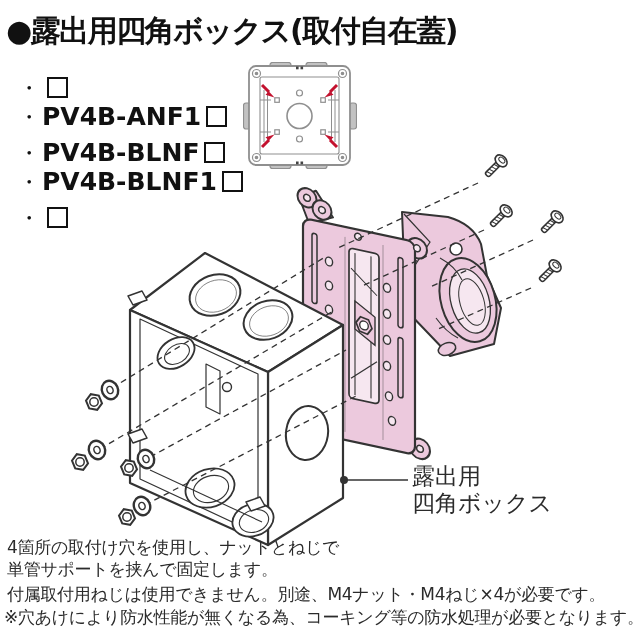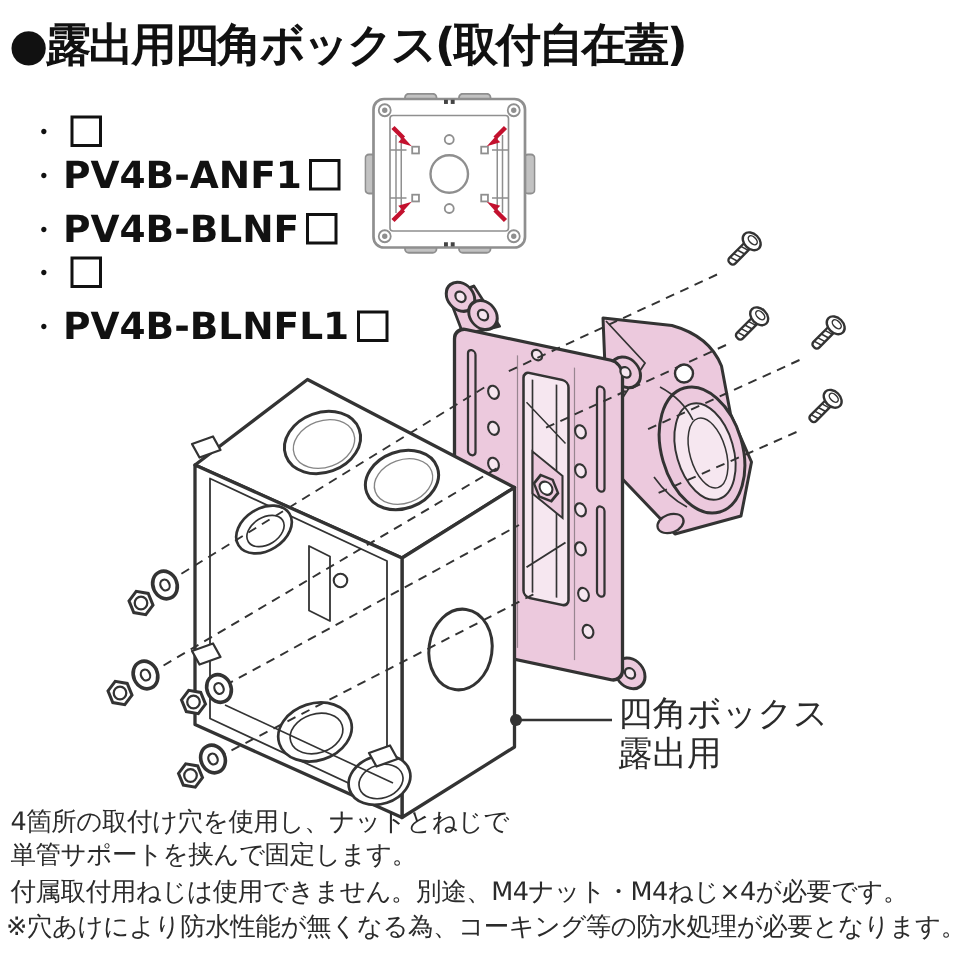--- a/index.html
+++ b/index.html
@@ -53,25 +53,25 @@
     <span>PV4B-ANF1</span>
     <span class="sq"></span>
   </div>
   <div class="prod gap">
     <span class="bullet">・</span>
     <span>PV4B-BLNF</span>
     <span class="sq"></span>
   </div>
   <div class="prod">
     <span class="bullet">・</span>
+    <span>PV4B-BLNF1</span>
     <span class="sq"></span>
   </div>
   <div class="prod gap">
     <span class="bullet">・</span>
-    <span>PV4B-BLNFL1</span>
     <span class="sq"></span>
   </div>
 </div>
 
 <svg class="front-diagram" viewBox="0 0 114 110">
 
   <g fill="var(--tab-gray)" stroke="var(--gray-line)" stroke-width="1.2">
     <rect x="27" y="0.5" width="21" height="7" rx="2.5"></rect>
     <rect x="63" y="0.5" width="21" height="7" rx="2.5"></rect>
     <rect x="27" y="99.5" width="21" height="7" rx="2.5"></rect>
@@ -274,22 +274,22 @@
   <use href="#washer" transform="translate(142,356)"></use>
   <use href="#nut" transform="translate(127,367)"></use>
 
   <g>
     <line x1="345" y1="330" x2="408" y2="330" stroke="var(--ink)" stroke-width="1.6"></line>
     <circle cx="344" cy="330" r="4" fill="var(--ink)"></circle>
   </g>
 </svg>
 
 <div class="part-label">
+  <div>露出用</div>
   <div>四角ボックス</div>
-  <div>露出用</div>
 </div>
 
 <div class="notes">
   <div class="note n0">4箇所の取付け穴を使用し、ナットとねじで</div>
   <div class="note n1">単管サポートを挟んで固定します。</div>
   <div class="note n2">付属取付用ねじは使用できません。別途、M4ナット・M4ねじ×4が必要です。</div>
   <div class="note n3">※穴あけにより防水性能が無くなる為、コーキング等の防水処理が必要となります。</div>
 </div>
 
 </body></html>

